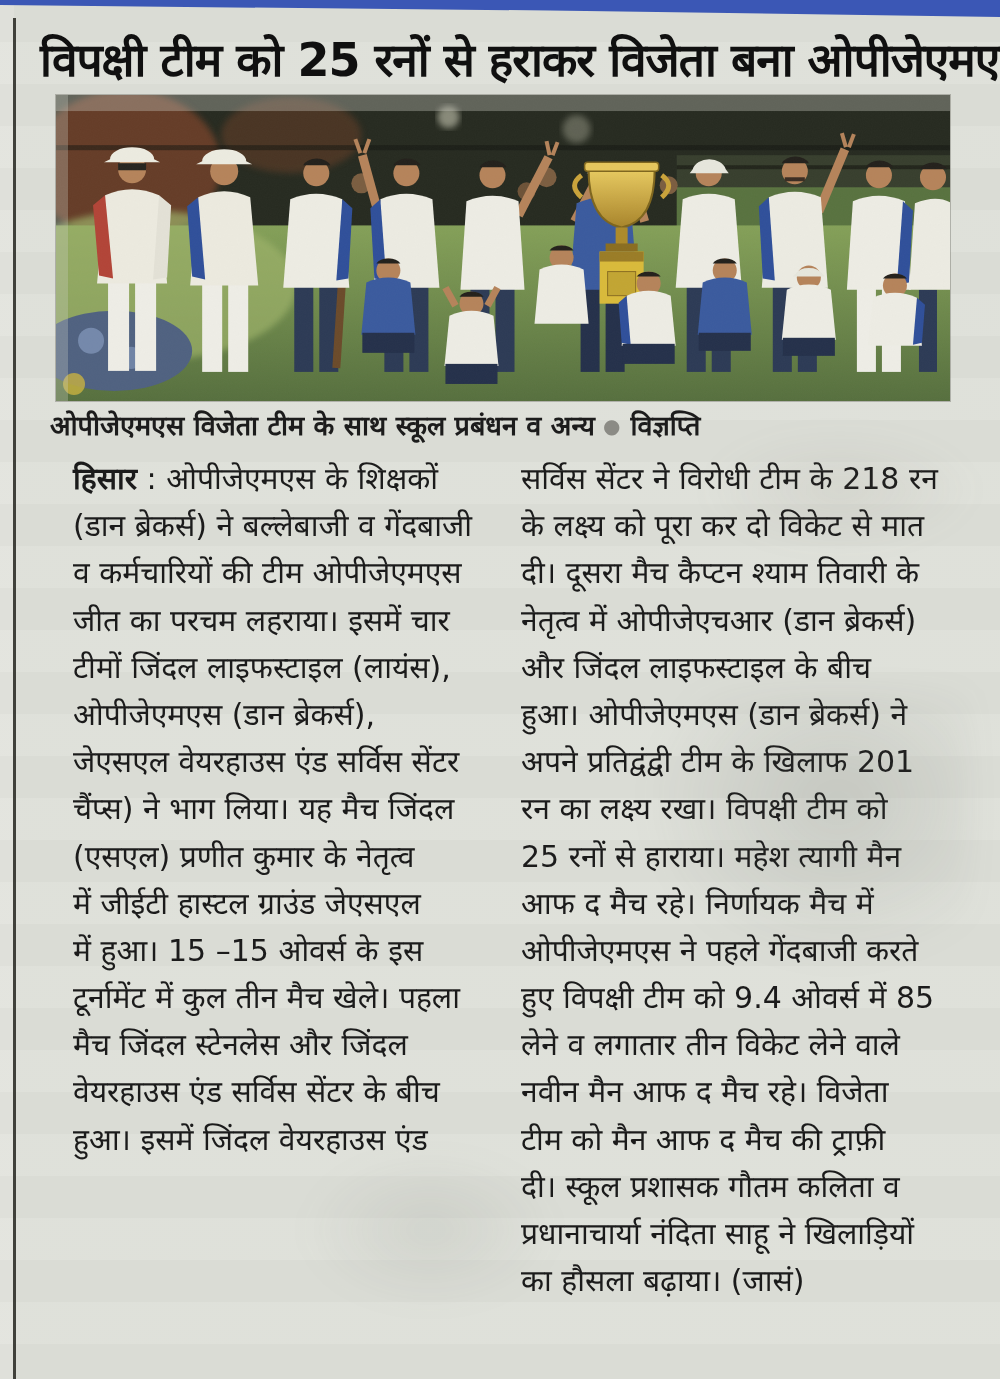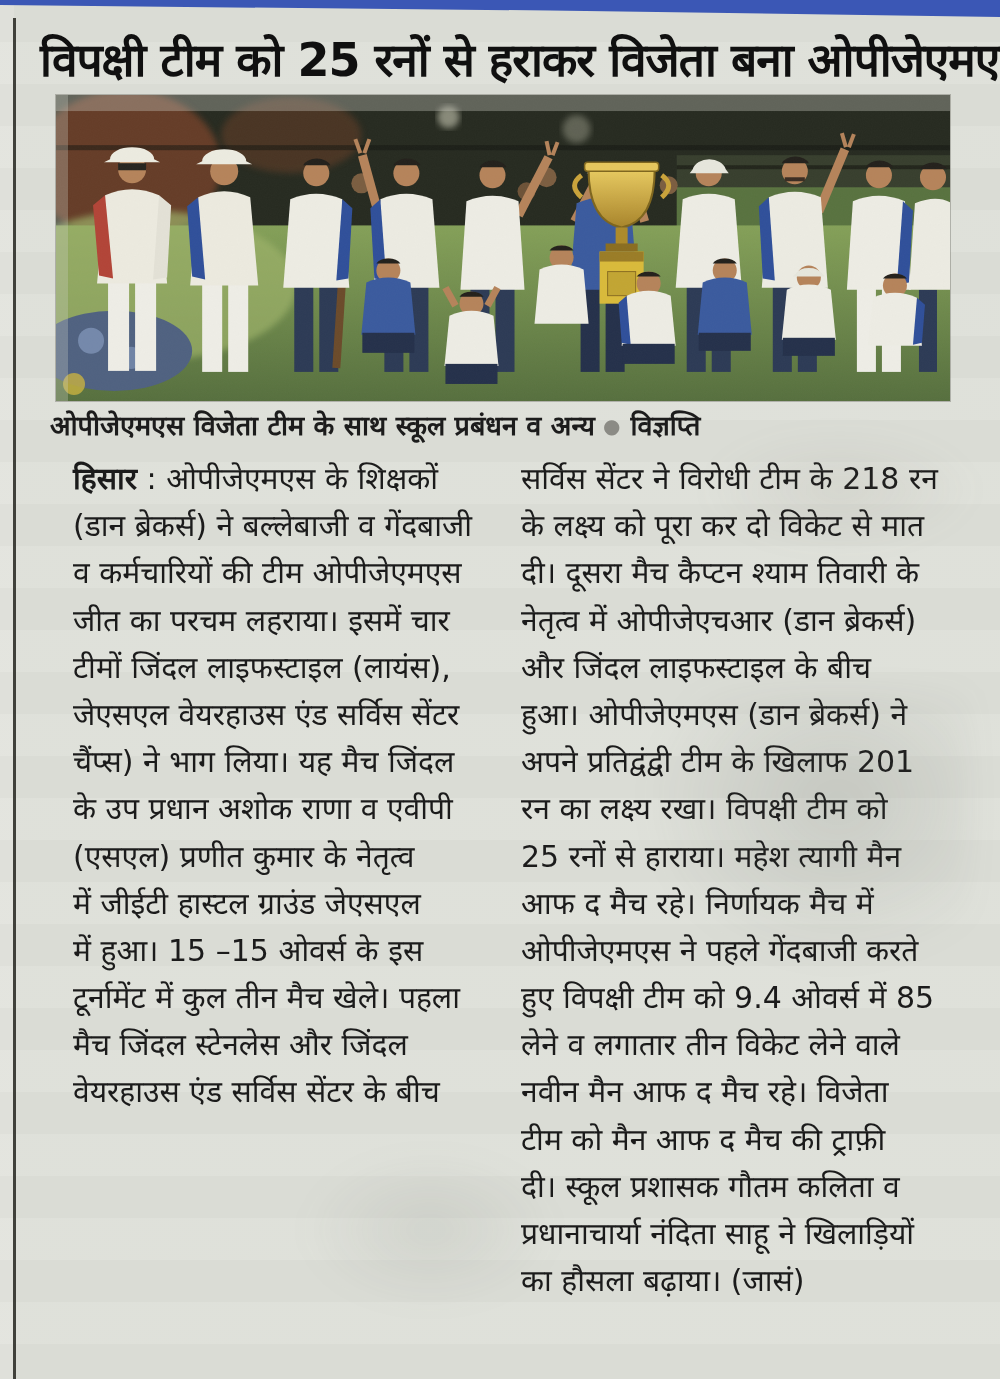--- a/index.html
+++ b/index.html
@@ -282,29 +282,30 @@
 </div>
 
 <div class="caption"><span>ओपीजेएमएस विजेता टीम के साथ स्कूल प्रबंधन व अन्य</span><span class="dot">●</span><span>विज्ञप्ति</span></div>
 
 <div class="col col-1">
   <div class="tline"><span class="dateline">हिसार</span><span> : </span><span>ओपीजेएमएस के शिक्षकों</span></div>
   <div class="tline">(डान ब्रेकर्स) ने बल्लेबाजी व गेंदबाजी</div>
   <div class="tline">व कर्मचारियों की टीम ओपीजेएमएस</div>
   <div class="tline">जीत का परचम लहराया। इसमें चार</div>
   <div class="tline">टीमों जिंदल लाइफस्टाइल (लायंस),</div>
+  <div class="tline">ओपीजेएमएस (डान ब्रेकर्स),</div>
   <div class="tline">जेएसएल वेयरहाउस एंड सर्विस सेंटर</div>
   <div class="tline">चैंप्स) ने भाग लिया। यह मैच जिंदल</div>
-  <div class="tline">के उप प्रधान अशोक राणा व एवीपी</div>
   <div class="tline">(एसएल) प्रणीत कुमार के नेतृत्व</div>
   <div class="tline">में जीईटी हास्टल ग्राउंड जेएसएल</div>
   <div class="tline">में हुआ। 15 –15 ओवर्स के इस</div>
   <div class="tline">टूर्नामेंट में कुल तीन मैच खेले। पहला</div>
   <div class="tline">मैच जिंदल स्टेनलेस और जिंदल</div>
   <div class="tline">वेयरहाउस एंड सर्विस सेंटर के बीच</div>
+  <div class="tline">हुआ। इसमें जिंदल वेयरहाउस एंड</div>
 </div>
 
 <div class="col col-2">
   <div class="tline">सर्विस सेंटर ने विरोधी टीम के 218 रन</div>
   <div class="tline">के लक्ष्य को पूरा कर दो विकेट से मात</div>
   <div class="tline">दी। दूसरा मैच कैप्टन श्याम तिवारी के</div>
   <div class="tline">नेतृत्व में ओपीजेएचआर (डान ब्रेकर्स)</div>
   <div class="tline">और जिंदल लाइफस्टाइल के बीच</div>
   <div class="tline">हुआ। ओपीजेएमएस (डान ब्रेकर्स) ने</div>
   <div class="tline">अपने प्रतिद्वंद्वी टीम के खिलाफ 201</div>

